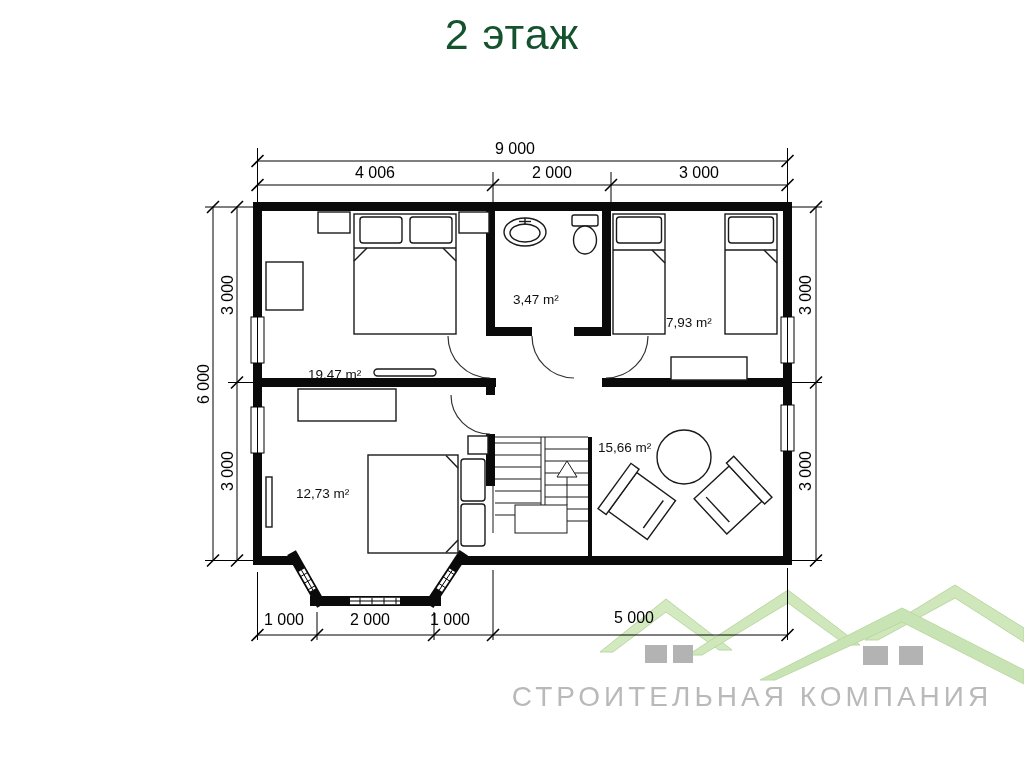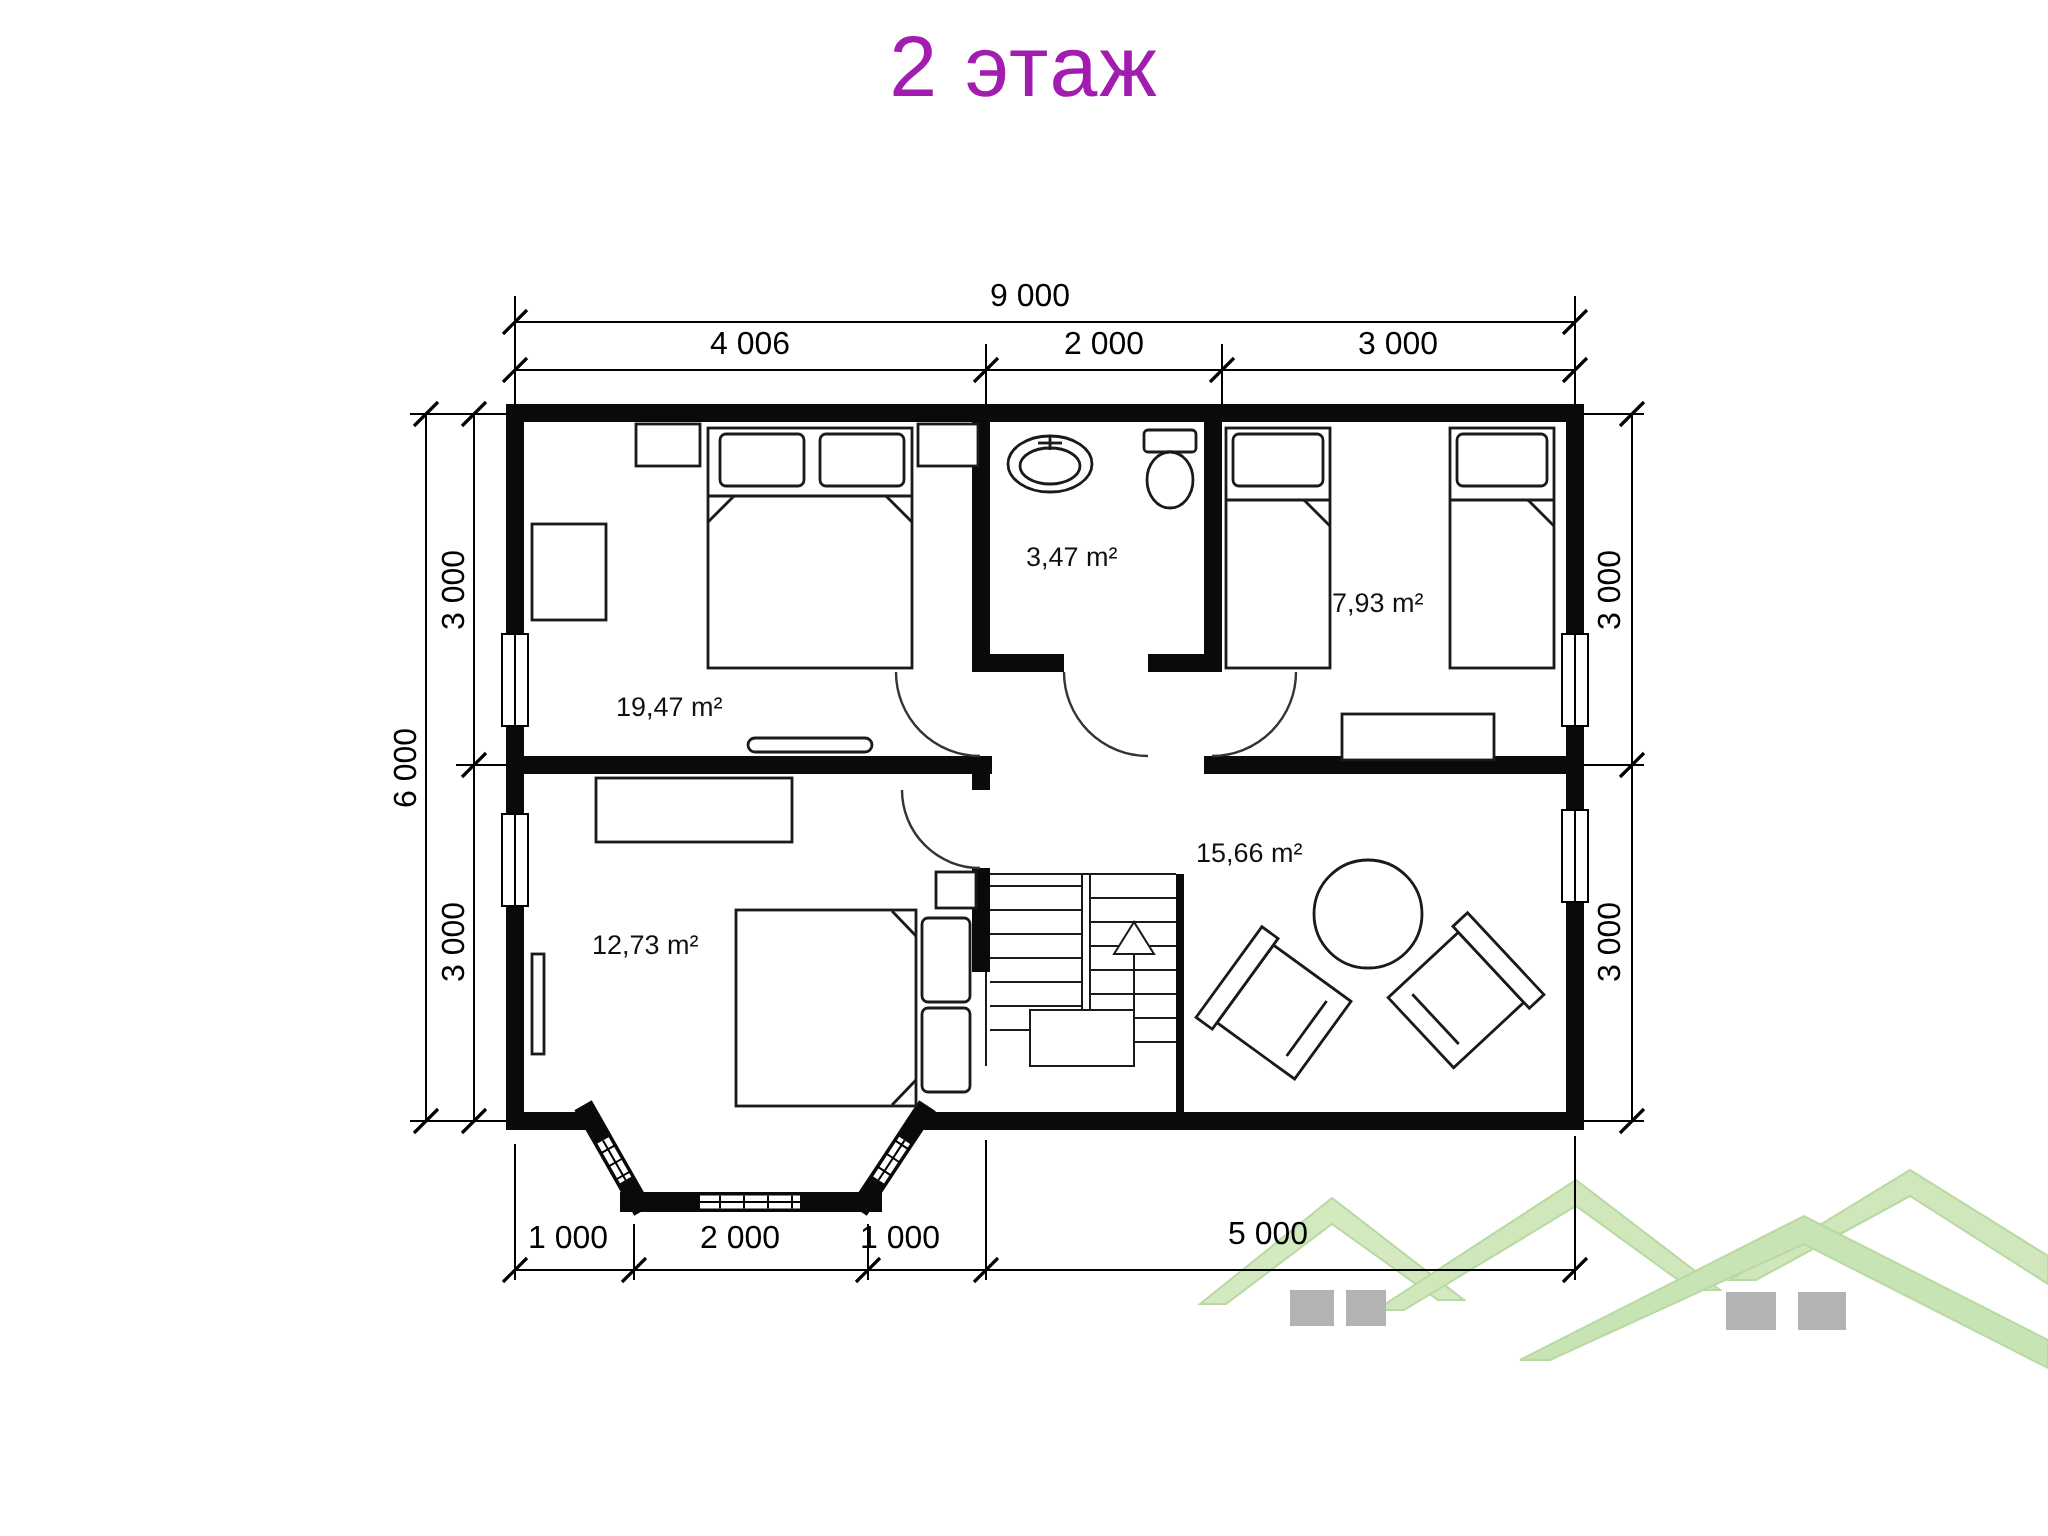--- a/index.html
+++ b/index.html
@@ -3,32 +3,32 @@
 <meta charset="utf-8">
 <style>
   html,body{margin:0;padding:0;background:#fff;}
   #screen{
     position:relative;width:1024px;height:768px;background:#ffffff;
     font-family:"Liberation Sans","DejaVu Sans",sans-serif;overflow:hidden;
   }
   #plan-svg{position:absolute;left:0;top:0;}
   .title{
     position:absolute;left:0;top:10px;width:100%;text-align:center;
-    font-size:43px;color:#a21caf;letter-spacing:1px;
+    font-size:43px;color:#14532d;letter-spacing:1px;
   }
   .dimh{
     position:absolute;transform:translateX(-50%);font-size:16px;color:#000;
     white-space:nowrap;
   }
   .dimv{
     position:absolute;transform:translate(-50%,-50%) rotate(-90deg);
     font-size:16px;color:#000;white-space:nowrap;
   }
   .area{
-    position:absolute;font-size:13.5px;color:#101010;white-space:nowrap;
+    position:absolute;font-size:13.5px;color:#101010;white-space:nowrap;margin-top:21px;
   }
   .brand-company{
     position:absolute;left:752px;top:681px;transform:translateX(-50%);
     font-size:28px;letter-spacing:4px;color:#b9b9b9;white-space:nowrap;
   }
   .brand-site{
     position:absolute;left:750px;top:712px;transform:translateX(-50%);
     font-size:46px;font-weight:bold;letter-spacing:1px;color:#a3a3a3;white-space:nowrap;
   }
 </style>
@@ -285,14 +285,15 @@
 <div class="dimh" style="left:370px;top:611px">2 000</div>
 <div class="dimh" style="left:450px;top:611px">1 000</div>
 <div class="dimh" style="left:634px;top:609px">5 000</div>
 
 <div class="area" style="left:308px;top:346px">19,47 m²</div>
 <div class="area" style="left:513px;top:271px">3,47 m²</div>
 <div class="area" style="left:666px;top:294px">7,93 m²</div>
 <div class="area" style="left:296px;top:465px">12,73 m²</div>
 <div class="area" style="left:598px;top:419px">15,66 m²</div>
 
+<div class="brand-company">СТРОИТЕЛЬНАЯ КОМПАНИЯ</div>
 
 </div>
 
 </body></html>

